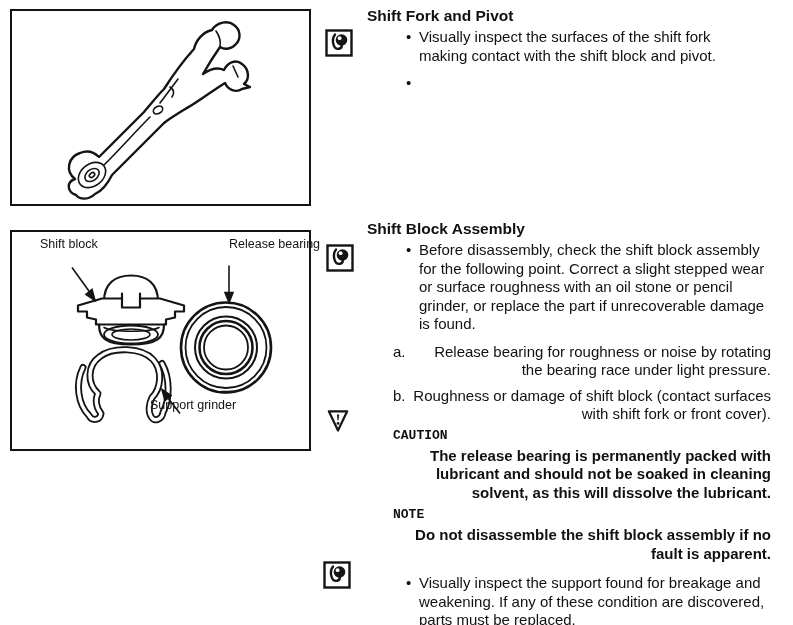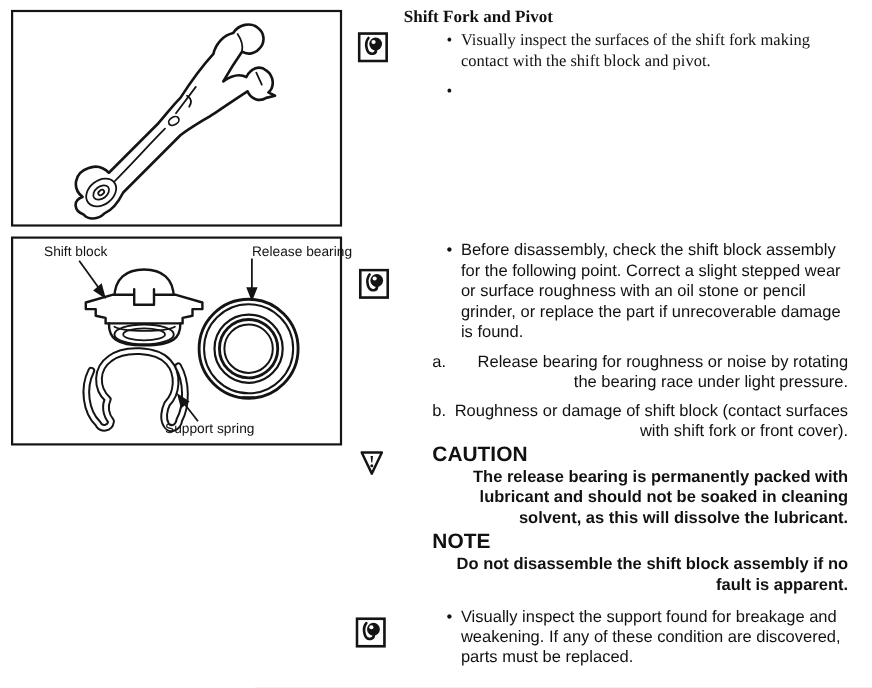--- a/index.html
+++ b/index.html
@@ -11,57 +11,58 @@
     color:#111111;
     overflow:hidden;
   }
   .fig-box{
     position:absolute;
     border:2px solid #141414;
     background:#ffffff;
     box-sizing:border-box;
   }
   #fig-fork{left:10px;top:9px;width:301px;height:197px;}
-  #fig-assembly{left:10px;top:215px;width:301px;height:190px;}
+  #fig-assembly{left:10px;top:230px;width:301px;height:221px;}
   .fig-box svg{display:block;width:100%;height:100%;}
   .fig-label{
     position:absolute;
     font-size:12.5px;
     line-height:14px;
     color:#141414;
     white-space:nowrap;
   }
   #lbl-shift-block{left:28px;top:5px;}
   #lbl-release-bearing{left:173px;top:5px;margin-left:44px;}
   #lbl-support-spring{left:138px;top:166px;}
 
   .sym{position:absolute;}
   #insp-icon-1{left:325px;top:29px;width:28px;height:28px;}
   #insp-icon-2{left:326px;top:244px;width:28px;height:28px;}
   #caution-icon{left:327px;top:408px;width:22px;height:25px;}
   #insp-icon-3{left:323px;top:561px;width:28px;height:28px;}
 
   .txtcol{position:absolute;font-size:15px;line-height:18.5px;}
-  #sec1{left:367px;top:6px;width:392px;font-family:Liberation Serif, serif;}
+  #sec1{left:367px;top:6px;width:392px;}
   #sec2{left:367px;top:219px;width:404px;}
   .sec-heading{
     font-size:15.5px;font-weight:bold;line-height:19px;
     margin:0 0 3px 0;
   }
   .bullet{display:flex;margin:0 0 9px 0;}
   .b-dot{flex:0 0 52px;padding-left:39px;box-sizing:border-box;}
   .b-txt{flex:1;}
   .lettered{display:flex;margin:0 0 7px 0;}
   .lettered.tight{margin-bottom:2px;}
   .l-marker{flex:0 0 46px;padding-left:26px;box-sizing:border-box;}
   .l-txt{flex:1;text-align:right;}
   .advisory{margin-left:26px;}
   .advisory-heading{
-    font-size:19px;font-weight:bold;line-height:19px;
+    font-size:13px;font-weight:bold;line-height:19px;
     margin:0 0 2px 0;
+    font-family:Liberation Mono, monospace;
   }
   .advisory-body{font-weight:bold;margin:0 0 3px 0;text-align:right;}
   .advisory-body.note-body{margin-bottom:11px;}
   .final-list{margin-top:0;}
 </style>
 </head>
 <body>
 
 <div id="page">
 
@@ -141,21 +142,21 @@
         <path d="M 60 20 L 78 45" fill="none"></path>
         <polygon points="83,53 74,47 80,42"></polygon>
         <path d="M 217 18 L 217 46" fill="none"></path>
         <polygon points="217,55 213,45 221,45"></polygon>
         <path d="M 168 166 L 154 148" fill="none"></path>
         <polygon points="150,142 159,148 153,153"></polygon>
       </g>
     </svg>
     <span class="fig-label" id="lbl-shift-block">Shift block</span>
     <span class="fig-label" id="lbl-release-bearing">Release bearing</span>
-    <span class="fig-label" id="lbl-support-spring">Support spring</span>
+    <span class="fig-label" id="lbl-support-spring">Support grinder</span>
   </div>
 
   <svg class="sym" id="insp-icon-1" viewBox="0 0 28 28">
     <rect x="1.5" y="1.5" width="25" height="25" fill="#ffffff" stroke="#141414" stroke-width="2.4"></rect>
     <path d="M 10 5.5 C 8 8 7.5 12 8.5 15.5 C 9.3 18.5 11.5 20.2 14 19.8 C 15.9 19.5 16.9 18 16.8 16.2" fill="none" stroke="#141414" stroke-width="2.4" stroke-linecap="round"></path>
     <circle cx="16.5" cy="11" r="5.8" fill="#141414"></circle>
     <circle cx="14.6" cy="9.2" r="1.9" fill="#ffffff"></circle>
   </svg>
 
   <svg class="sym" id="insp-icon-2" viewBox="0 0 28 28">
@@ -183,20 +184,21 @@
     <div class="bullet">
       <span class="b-dot">•</span>
       <span class="b-txt">Visually inspect the surfaces of the shift fork making contact with the shift block and pivot.</span>
     </div>
     <div class="bullet">
       <span class="b-dot">•</span>
     </div>
   </div>
 
   <div class="txtcol" id="sec2">
+    <h2 class="sec-heading">Shift Block Assembly</h2>
 
     <div class="bullet">
       <span class="b-dot">•</span>
       <span class="b-txt">Before disassembly, check the shift block assembly for the following point. Correct a slight stepped wear or surface roughness with an oil stone or pencil grinder, or replace the part if unrecoverable damage is found.</span>
     </div>
 
     <div class="lettered">
       <span class="l-marker">a.</span>
       <span class="l-txt">Release bearing for roughness or noise by rotating the bearing race under light pressure.</span>
     </div>

